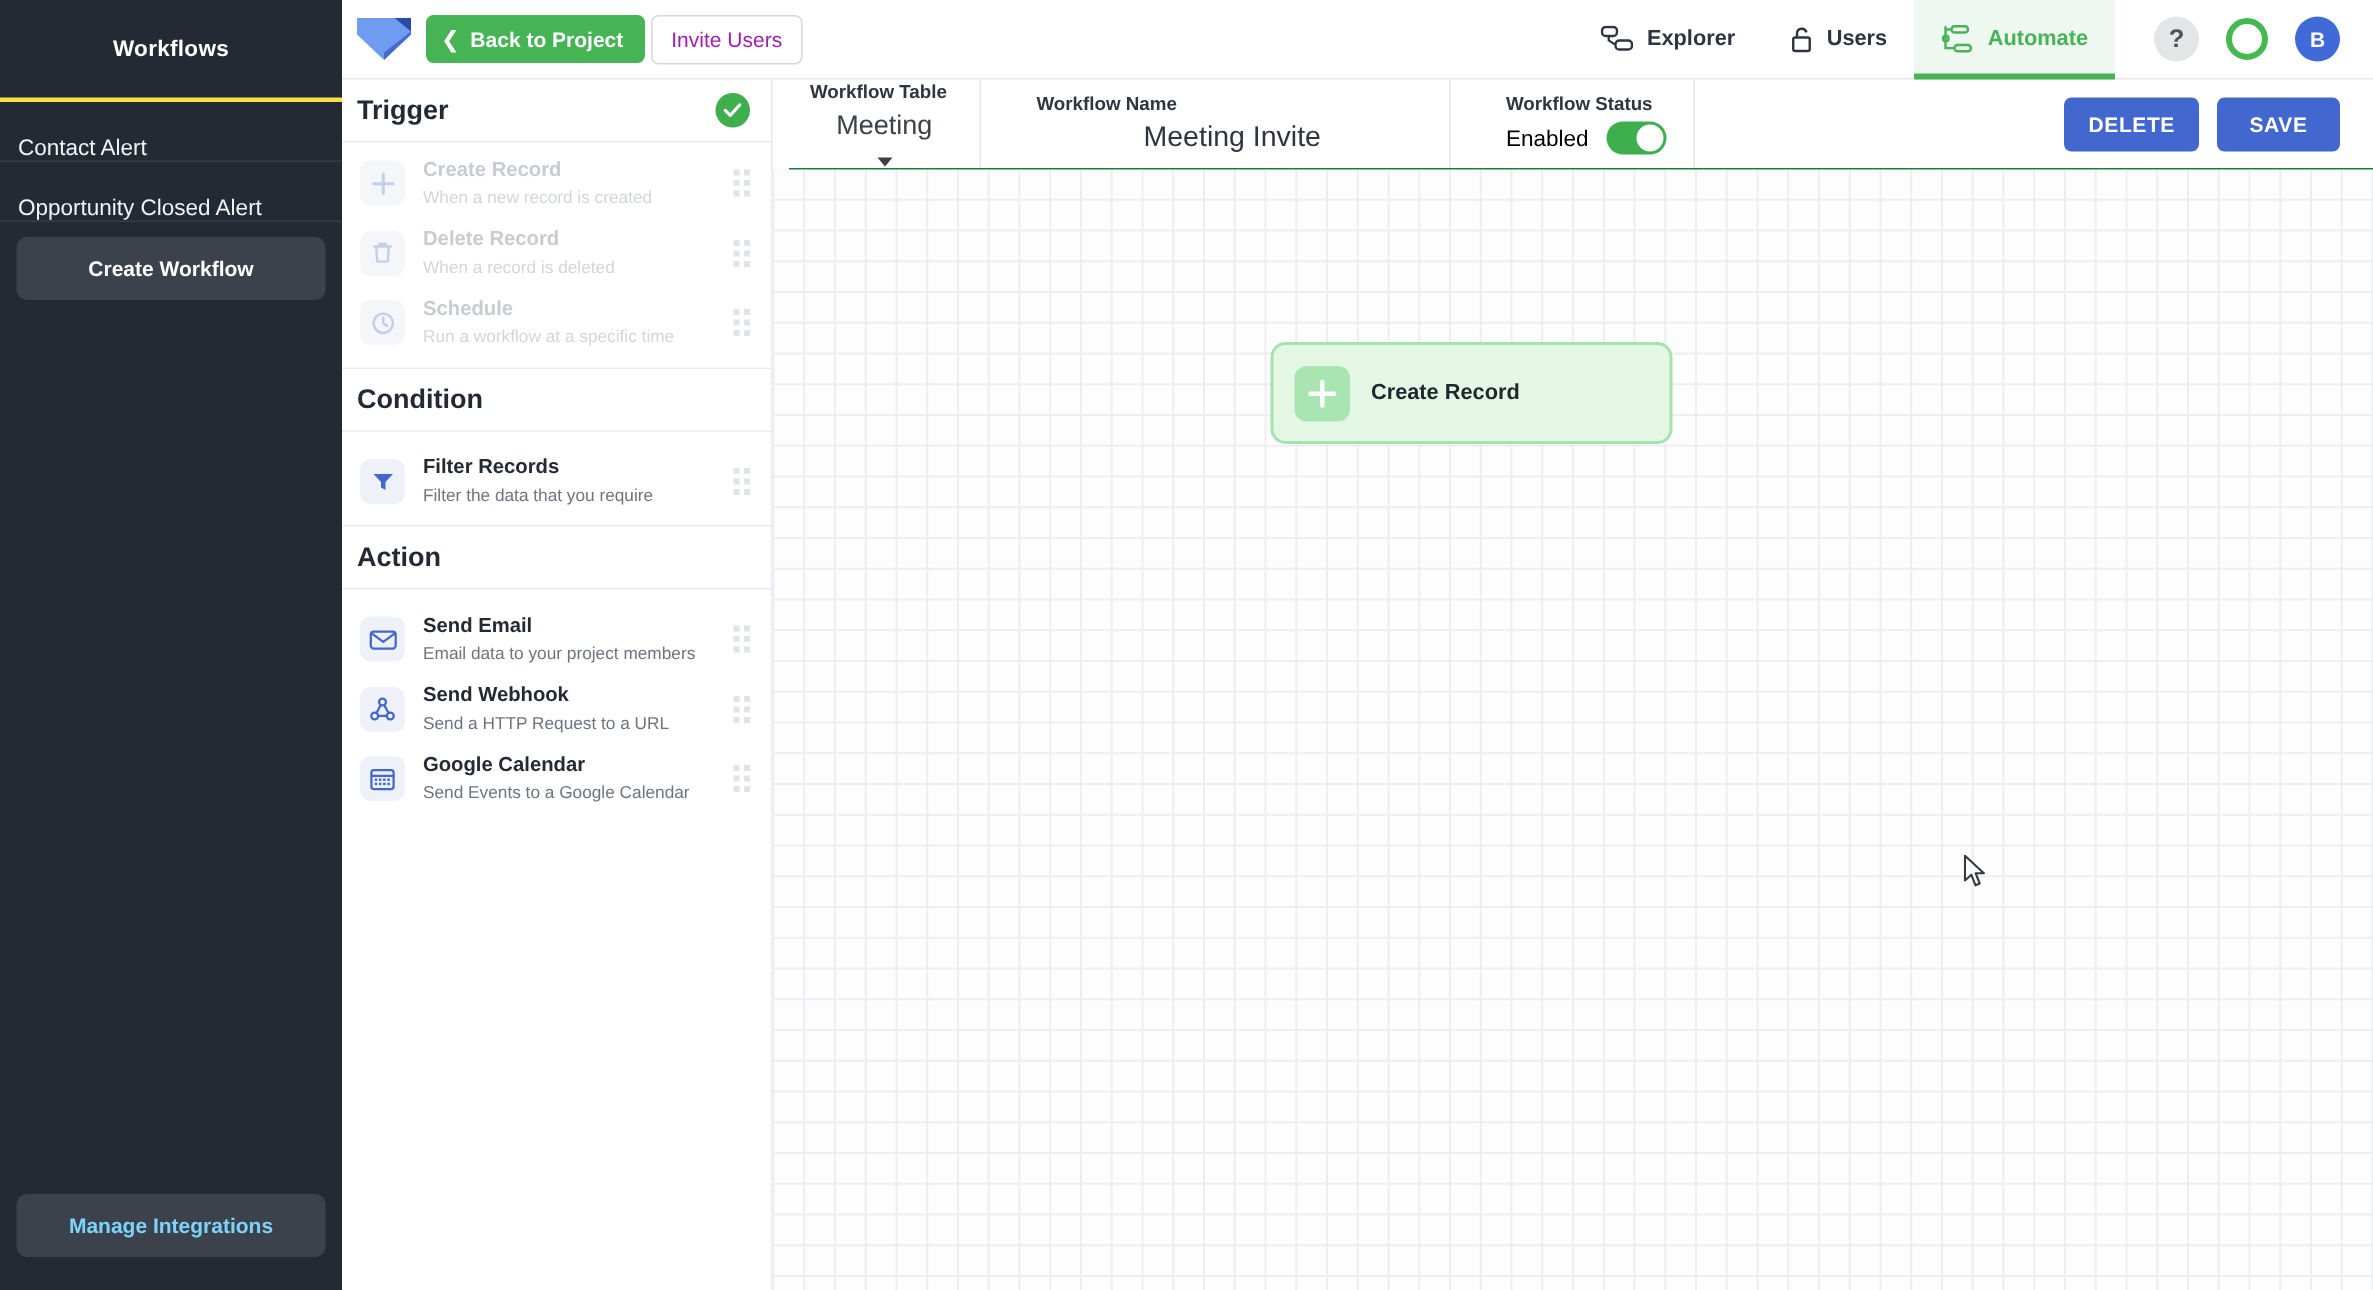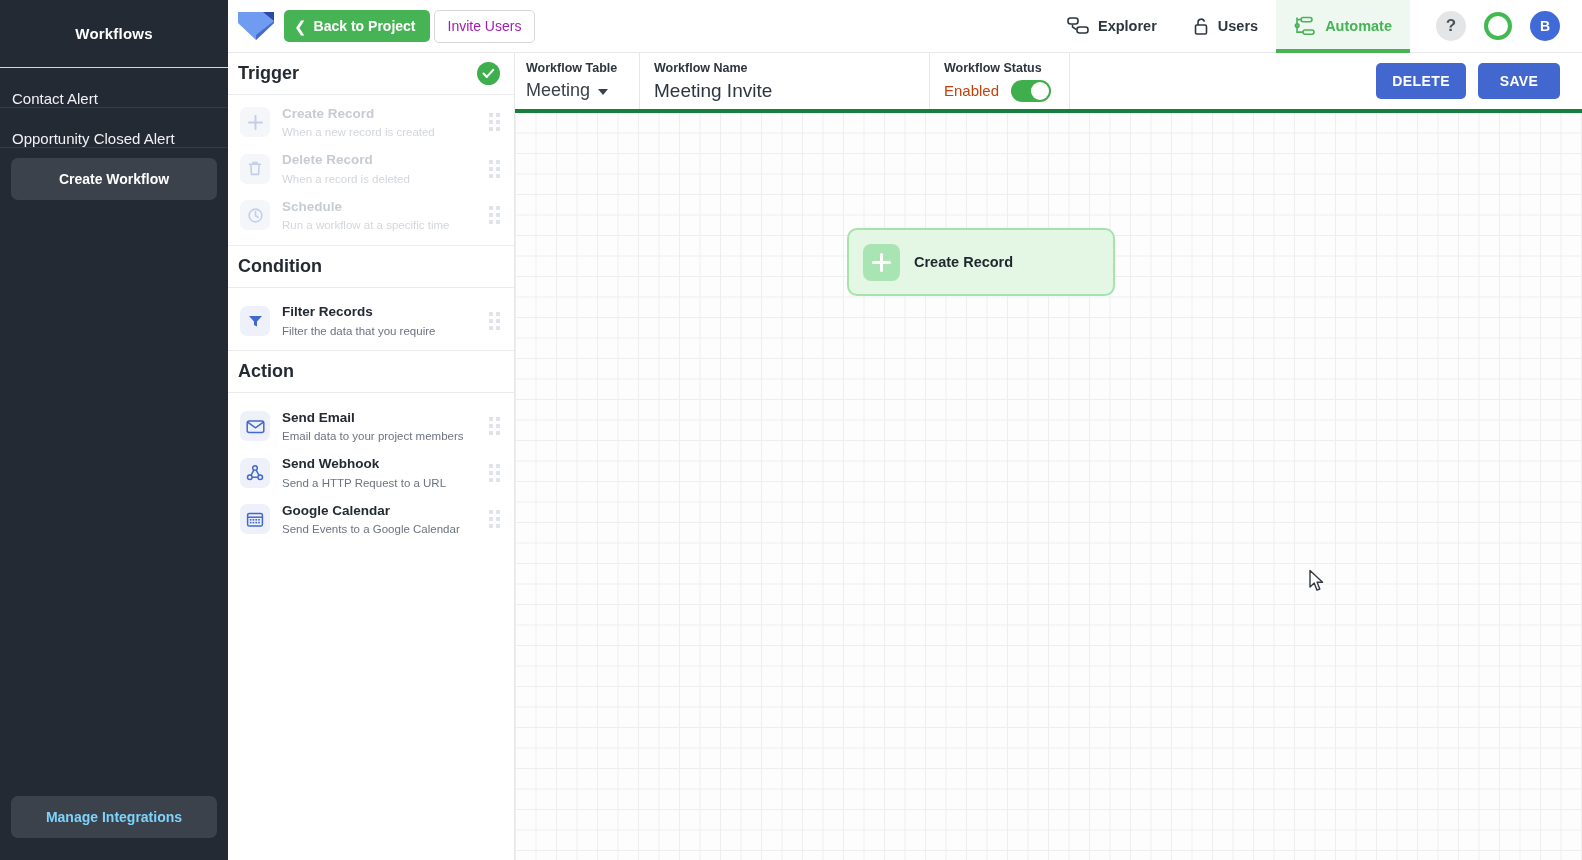--- a/index.html
+++ b/index.html
@@ -19,21 +19,21 @@
     color: #ffffff;
     display: flex; flex-direction: column;
     flex: 0 0 228px;
     position: relative;
   }
   .sidebar-title {
     height: 68px;
     display: flex; align-items: center; justify-content: center;
     font-size: 15px; font-weight: bold; letter-spacing: .2px;
     color: #ffffff;
-    border-bottom: 1px solid #fde047;
+    border-bottom: 3px solid #fde047;
   }
   .wf-item {
     height: 40px;
     display: flex; align-items: flex-end;
     padding-left: 12px;
     font-size: 15px;
     color: #f1f2f4;
     border-bottom: 1px solid #363c45;
     cursor: pointer;
   }
@@ -155,37 +155,38 @@
   .row-sub { font-size: 11.5px; color: #6b7480; margin-top: 1px; }
   .row.disabled .row-title { color: #c7ccd2; }
   .row.disabled .row-sub { color: #d2d6db; }
   .handle { display: grid; grid-template-columns: 4px 4px; grid-gap: 3px; flex: 0 0 auto; }
   .handle i { width: 4px; height: 4px; background: #e0e3e7; display: block; }
   .panel-divider { height: 1px; background: #e9ebed; }
   .group-pad { padding-top: 4px; padding-bottom: 6px; }
 
   
   .wf-header {
-    position: absolute; top: 53px; left: 284px; right: 0; height: 60px;
+    position: absolute; top: 53px; left: 298px; right: 0; height: 60px;
     background: #fff; display: flex; align-items: stretch;
-    border-bottom: 4px solid #15803d;
+    border-bottom: 1px solid #15803d;
     z-index: 4;
+    gap: 23px;
   }
   .wf-field { display: flex; flex-direction: column; justify-content: center;
     padding: 0 14px; border-right: 1px solid #e6e8ea; }
   .wf-field.table { width: 128px; }
   .wf-field.name  { width: 290px; }
   .wf-field.status{ width: 140px; border-right: 1px solid #e6e8ea; }
   .wf-label { font-size: 12.5px; font-weight: bold; color: #2d3640; margin-bottom: 5px; }
-  .wf-value { font-size: 18px; color: #3a4149; display: flex; align-items: center; gap: 8px; }
+  .wf-value { font-size: 18px; color: #3a4149; display: flex; align-items: center; gap: 8px; flex-direction: column; }
   .wf-value.name { font-size: 19px; color: #2d3640; }
   .caret { width: 0; height: 0; border-left: 5px solid transparent; border-right: 5px solid transparent;
     border-top: 6px solid #3a4149; margin-top: 3px; }
   .status-row { display: flex; align-items: center; gap: 12px; }
-  .status-text { font-size: 15px; color: #c2410c; }
+  .status-text { font-size: 15px; color: #000000; }
   .toggle {
     width: 40px; height: 22px; border-radius: 11px; background: #3fae4c;
     position: relative; cursor: pointer; flex: 0 0 40px;
   }
   .toggle .knob {
     position: absolute; top: 2px; right: 2px; width: 18px; height: 18px;
     border-radius: 50%; background: #fff;
   }
   .wf-actions { margin-left: auto; display: flex; align-items: center; gap: 12px; padding-right: 22px; }
   .btn-primary {

